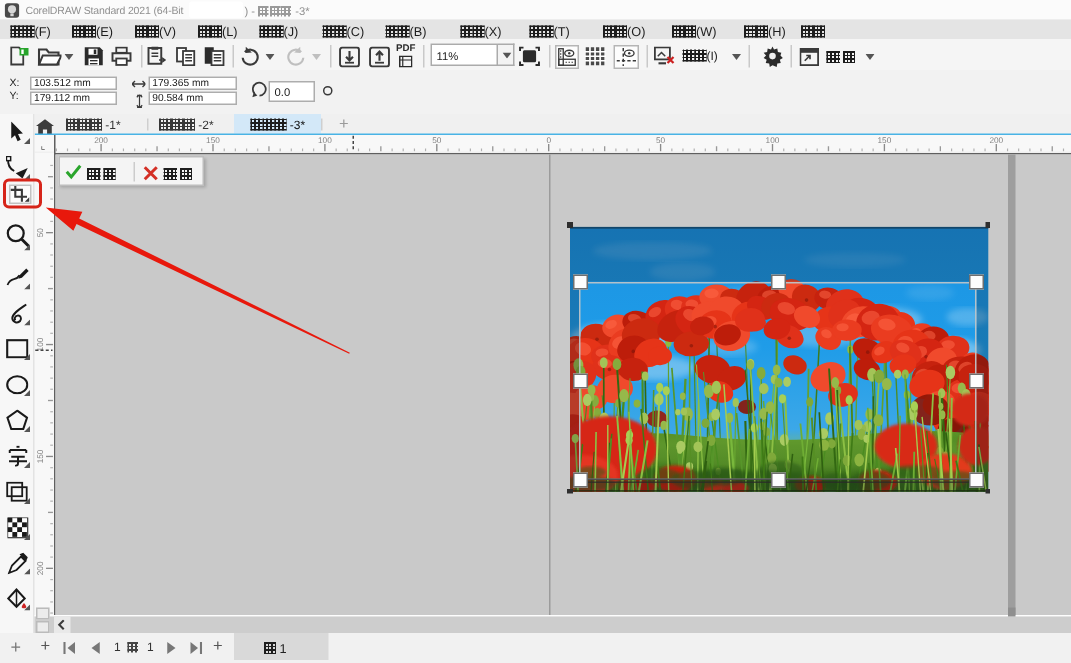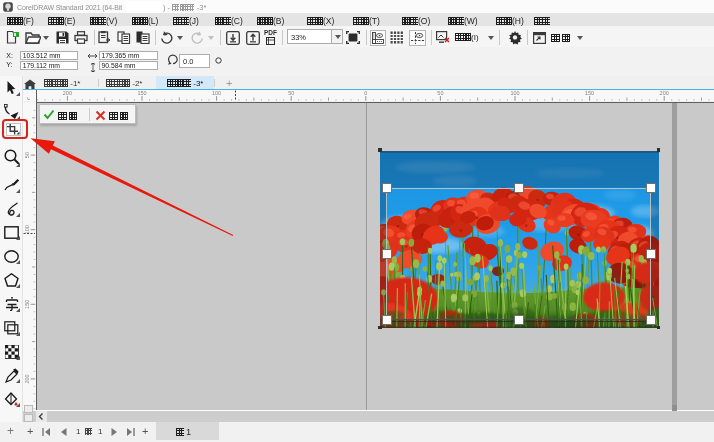--- a/index.html
+++ b/index.html
@@ -116,21 +116,21 @@
     <rect x="0.7" y="0.7" width="12.6" height="12.6" rx="1.5" fill="none" stroke="#3a3a3a" stroke-width="1.3"></rect>
     <path d="M7 9.5v-6M4.7 5.8L7 3.3 9.3 5.8" stroke="#3a3a3a" stroke-width="1.4" fill="none"></path>
     <rect x="4" y="10.2" width="6" height="1.2" fill="#3a3a3a"></rect>
   </svg>
 <div class="abs" style="left:264px;top:30px;font-size:6.5px;font-weight:bold;color:#2b2b2b;line-height:1">PDF</div>
 <svg class="abs" style="left:266px;top:37px" width="9" height="8" viewBox="0 0 9 8">
     <rect x="0.5" y="0.5" width="8" height="7" fill="none" stroke="#2b2b2b" stroke-width="1"></rect>
     <path d="M2.5 0.5v7M0.5 3h8" stroke="#2b2b2b" stroke-width="0.8"></path>
   </svg>
 <div class="sep" style="left:282px"></div>
-<div class="abs" style="left:287px;top:29px;width:44.5px;height:14.5px;background:#fff;border:1px solid #ababab;font-size:7.5px;color:#222;padding:3.5px 0 0 3px;line-height:1">33%</div>
+<div class="abs" style="left:287px;top:29px;width:44.5px;height:14.5px;background:#fff;border:1px solid #ababab;font-size:7.5px;color:#222;padding:3.5px 0 0 3px;line-height:1">11%</div>
 <div class="abs" style="left:331.5px;top:29px;width:11px;height:14.5px;background:#f3f3f3;border:1px solid #ababab;border-left:none"></div>
 <svg class="abs" style="left:334.5px;top:34.5px" width="6" height="4" viewBox="0 0 6 4">
     <path d="M0 0h6L3 4z" fill="#555"></path>
   </svg>
 <svg class="abs" style="left:346px;top:31px" width="14" height="13" viewBox="0 0 14 13">
     <path d="M0.7 3V0.7H3M11 0.7h2.3V3M13.3 10v2.3H11M3 12.3H0.7V10" stroke="#2b2b2b" stroke-width="1.3" fill="none"></path>
     <rect x="2.6" y="2.5" width="8.8" height="8" rx="1" fill="#2b2b2b"></rect>
   </svg>
 <div class="sep" style="left:365.5px"></div>
 <div class="abs" style="left:370px;top:29.5px;width:16px;height:16px;background:#fdfdfd;border:1px solid #b5b5b5"></div>

